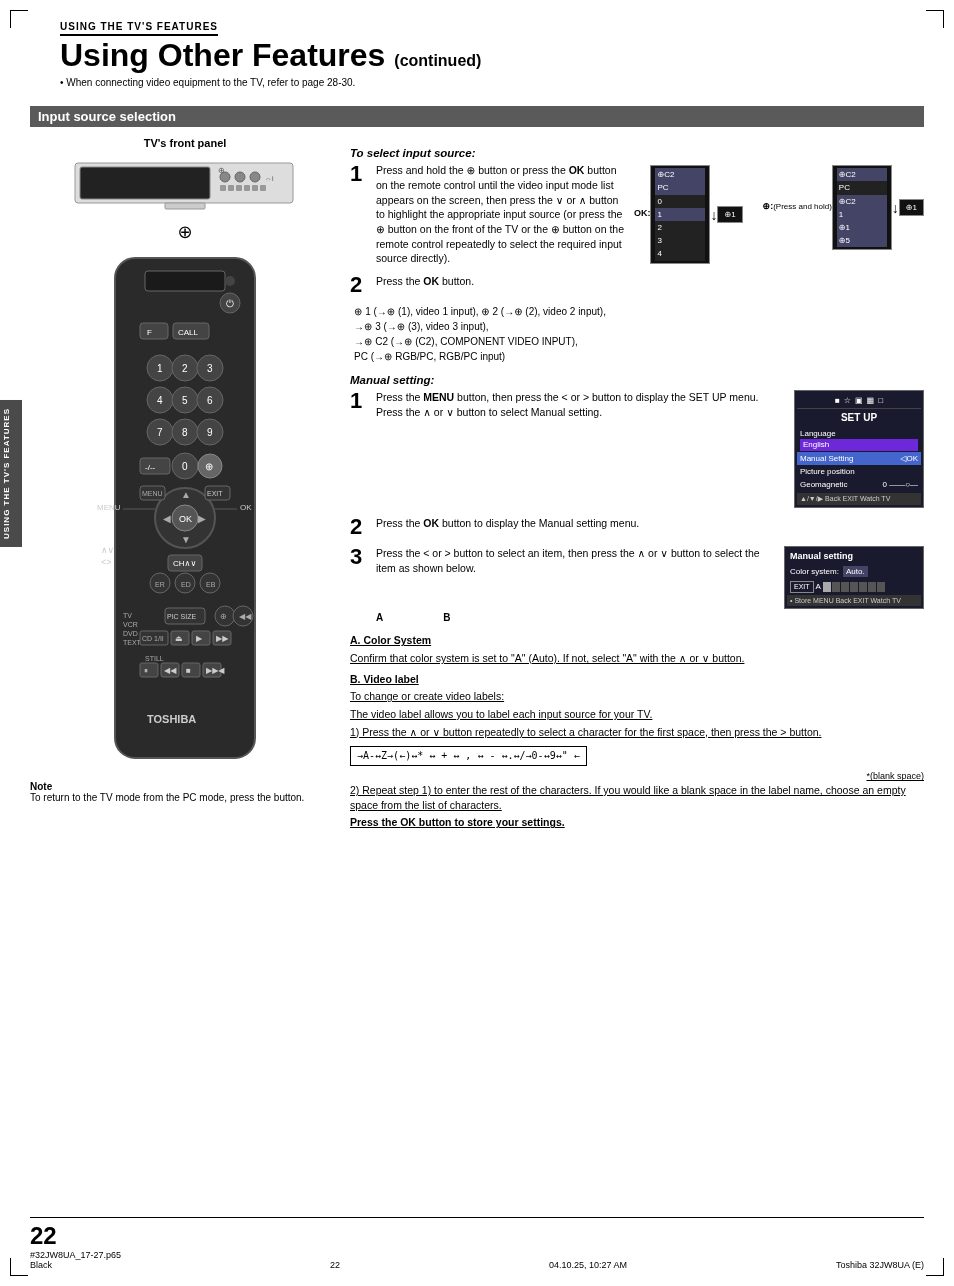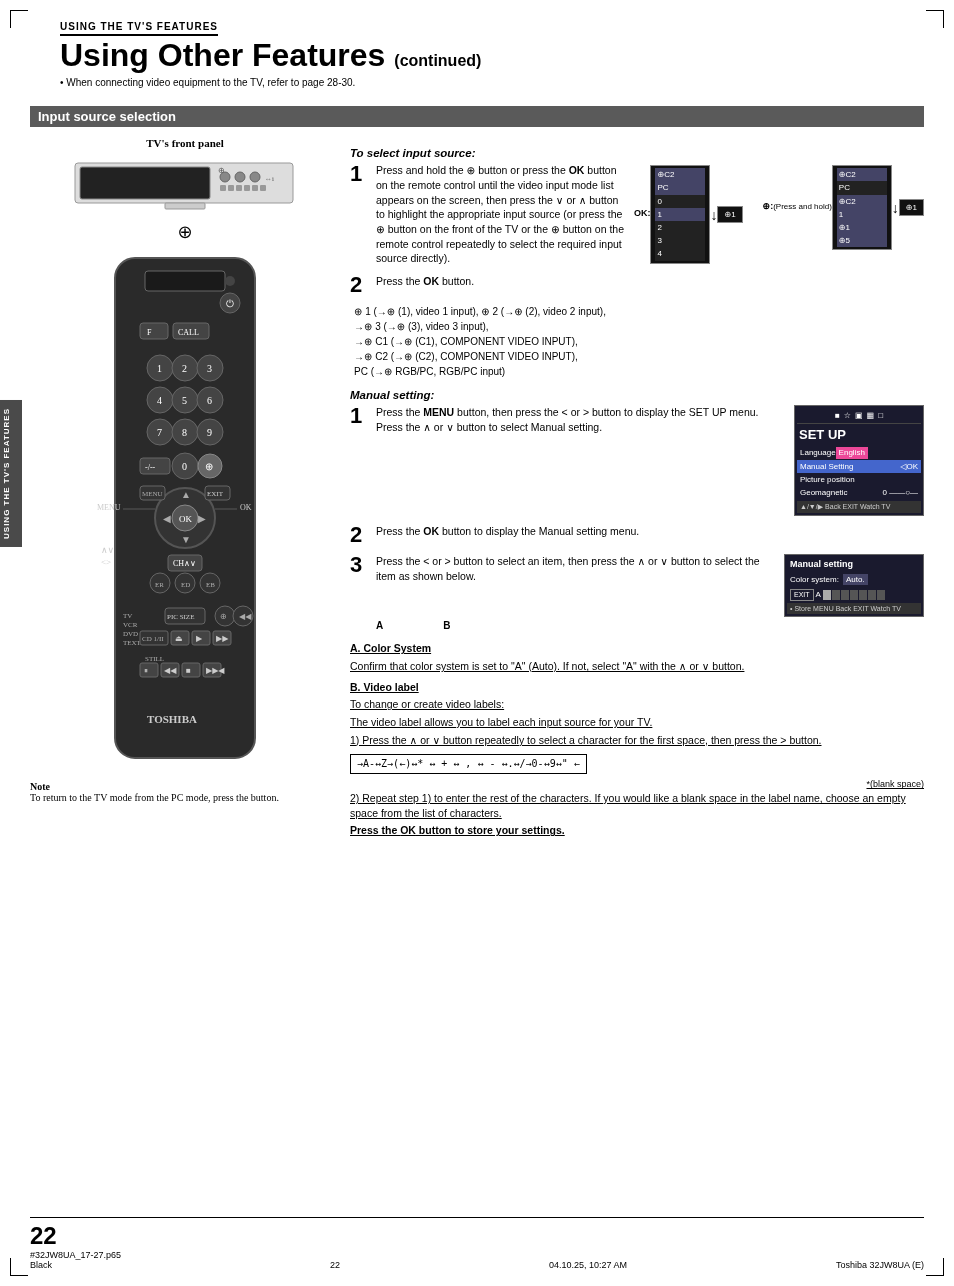--- a/index.html
+++ b/index.html
@@ -88,21 +88,20 @@
     }
 
     
     .two-col {
       display: flex;
       gap: 10px;
     }
     .left-col {
       width: 310px;
       flex-shrink: 0;
-      font-family: Liberation Serif, serif;
     }
     .right-col {
       flex: 1;
     }
 
     
     .tv-front-label {
       text-align: center;
       font-size: 11px;
       font-weight: bold;
@@ -461,21 +460,20 @@
 
       <div class="step">
         <div class="step-num">2</div>
         <div class="step-content">
           Press the <b>OK</b> button.
         </div>
       </div>
       <div class="input-list">
         <div>⊕ 1 (→⊕ (1), video 1 input),  ⊕ 2 (→⊕ (2), video 2 input),</div>
         <div>→⊕ 3 (→⊕ (3), video 3 input),</div>
-        <div>→⊕ C1 (→⊕ (C1), COMPONENT VIDEO INPUT),</div>
         <div>→⊕ C2 (→⊕ (C2), COMPONENT VIDEO INPUT),</div>
         <div>PC (→⊕ RGB/PC, RGB/PC input)</div>
       </div>
 
       <div class="section-subhead">Manual setting:</div>
 
       <div class="step">
         <div class="step-num">1</div>
         <div class="step-content">
           <div style="display:flex;gap:8px;align-items:flex-start;">
@@ -484,24 +482,24 @@
             </div>
 
             <div style="border:1px solid #666;background:#1a1a2e;color:#fff;font-size:8px;padding:2px;min-width:130px;">
               <div style="display:flex;gap:4px;padding:2px;border-bottom:1px solid #444;justify-content:center;">
                 <span>■</span>
                   <span>☆</span>
                   <span>▣</span>
                   <span>▦</span>
                   <span>□</span>
               </div>
-              <div style="font-weight:bold;padding:2px;font-size:13px;">SET UP</div>
-              <div style="display:flex;justify-content:flex-start;padding:1px 3px;">
+              <div style="text-align:center;font-weight:bold;padding:2px;font-size:10px;">SET UP</div>
+              <div style="display:flex;justify-content:center;padding:1px 3px;flex-direction:column;">
                 <span>Language</span>
-                  <span style="background:#ec4899;padding:0 3px;">English</span>
+                  <span style="background:#6d28d9;padding:0 3px;">English</span>
               </div>
               <div style="display:flex;justify-content:space-between;padding:1px 3px;background:#4466cc;">
                 <span>Manual Setting</span>
                   <span>◁OK</span>
               </div>
               <div style="display:flex;justify-content:space-between;padding:1px 3px;">
                 <span>Picture position</span>
                   <span></span>
               </div>
               <div style="display:flex;justify-content:space-between;padding:1px 3px;">

